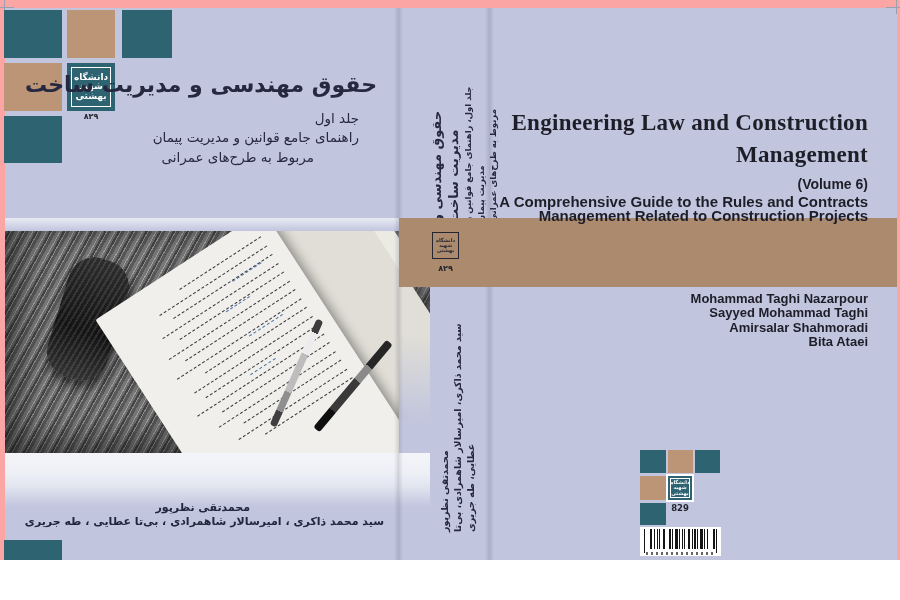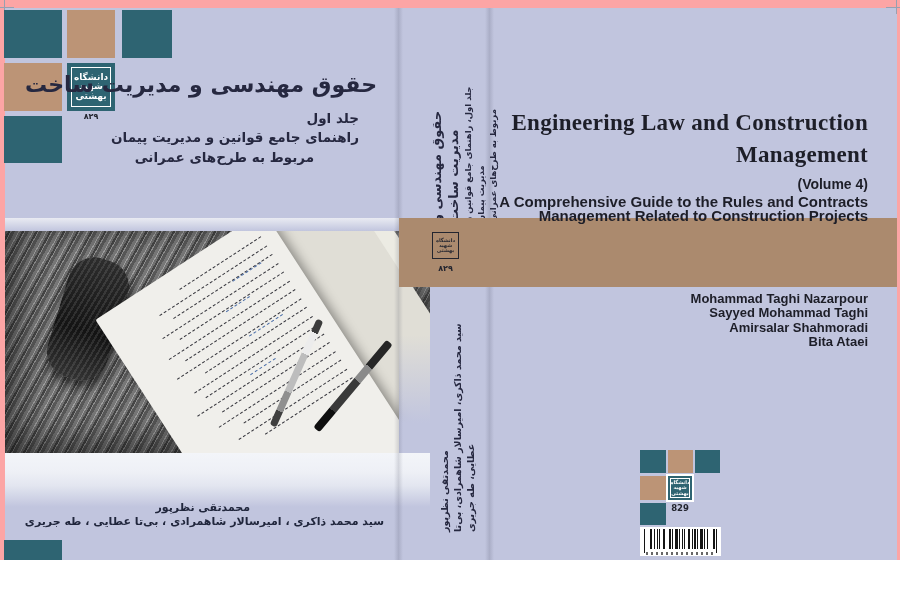--- a/index.html
+++ b/index.html
@@ -19,21 +19,21 @@
               display:flex;flex-direction:column;align-items:center;justify-content:center;
               color:#fff;text-align:center;direction:rtl;}
   .seal-inner div{line-height:1.05;font-weight:bold;letter-spacing:.5px;}
   .seal-lg .seal-inner div{font-size:9px;}
   .seal-sm .seal-inner div{font-size:5px;letter-spacing:0;}
   .seal-dark .seal-inner{border-color:#23252f;color:#23252f;}
 
   
   .fa{direction:rtl;white-space:nowrap;color:#262840;font-family:"DejaVu Sans",sans-serif;}
   .fa-title{font-size:22px;font-weight:bold;}
-  .fa-sub{font-size:13.5px;font-weight:bold;}
+  .fa-sub{font-size:13.5px;font-weight:normal;}
   .fa-authors{font-size:11px;font-weight:bold;color:#20263c;}
   .serial{font-size:8px;font-weight:bold;color:#23252f;text-align:center;}
 
   
   .photo{left:5px;top:231px;width:425px;height:224px;overflow:hidden;
     background:
       radial-gradient(ellipse 150px 95px at 82% 14%, rgba(255,255,255,.5), rgba(255,255,255,0) 72%),
       repeating-linear-gradient(119deg,#a0a0a0 0 1px,#6f6f6f 1px 3px,#454545 3px 5px,#8d8d8d 5px 6px,#585858 6px 9px,#777 9px 12px),
       linear-gradient(120deg,#7a7a7a,#474747);
     box-shadow:inset 0 -18px 30px rgba(0,0,0,.35), inset 18px 0 30px rgba(0,0,0,.25);}
@@ -185,21 +185,21 @@
   </div>
   <div class="abs serial" style="left:428px;top:264px;width:35px;">۸۲۹</div>
 
   <div class="abs spine-block" style="left:333px;top:401px;width:236px;height:26px;">
     <div class="spine-auth-line">محمدتقی نظرپور</div>
     <div class="spine-auth-line">سید محمد ذاکری، امیرسالار شاهمرادی، بی‌تا عطایی، طه جریری</div>
   </div>
 
   <div class="abs en en-title" style="top:110px;">Engineering Law and Construction</div>
   <div class="abs en en-title" style="top:142px;">Management</div>
-  <div class="abs en en-vol" style="top:176px;">(Volume 4)</div>
+  <div class="abs en en-vol" style="top:176px;">(Volume 6)</div>
   <div class="abs en en-sub" style="top:193px;">A Comprehensive Guide to the Rules and Contracts</div>
   <div class="abs en en-sub" style="top:207px;">Management Related to Construction Projects</div>
 
   <div class="abs en" style="top:292px;">
     <div class="en-auth">Mohammad Taghi Nazarpour</div>
     <div class="en-auth">Sayyed Mohammad Taghi</div>
     <div class="en-auth">Amirsalar Shahmoradi</div>
     <div class="en-auth">Bita Ataei</div>
   </div>
 

